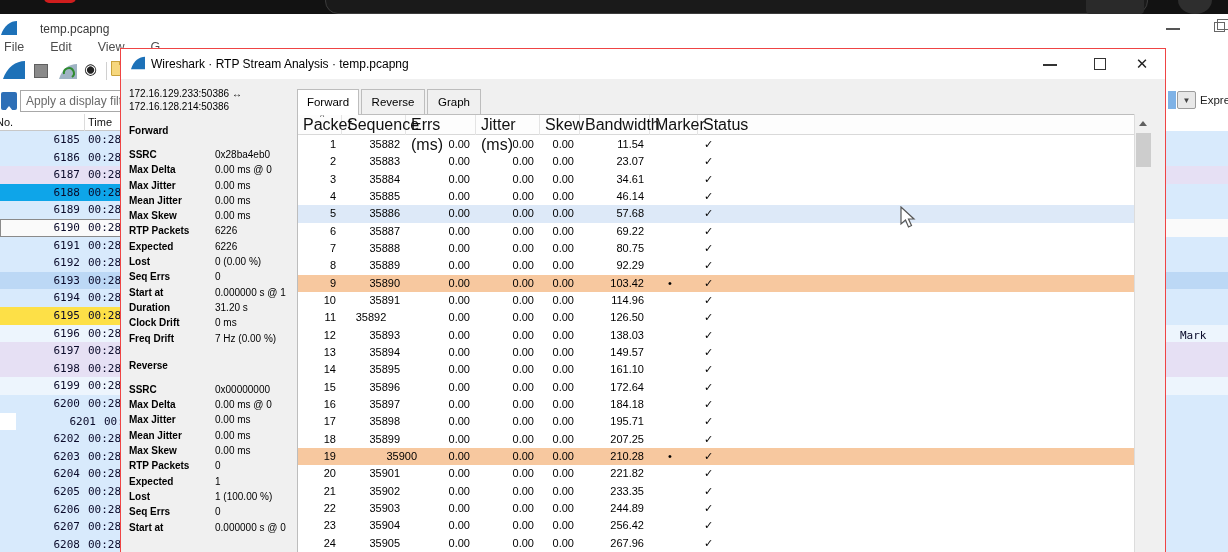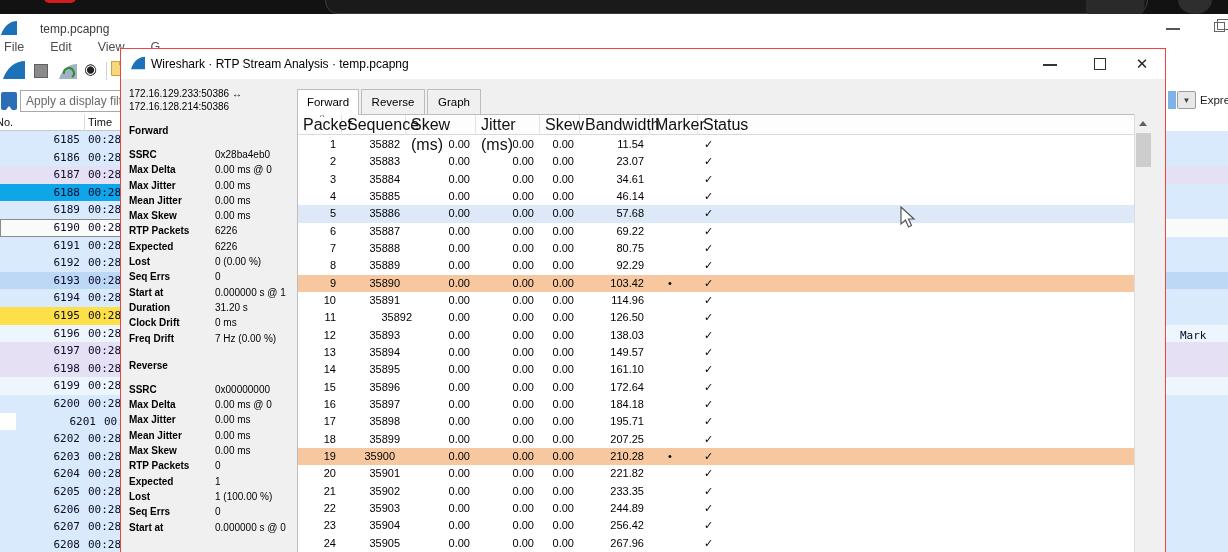--- a/index.html
+++ b/index.html
@@ -331,21 +331,21 @@
       <div class="tab active" style="left: 0px; width: 62px;">Forward</div>
       <div class="tab" style="left: 64px; width: 64px;">Reverse</div>
       <div class="tab" style="left: 130px; width: 54px;">Graph</div>
     </div>
 
   <div id="dlg-table">
     <div id="tbl-header">
       <div id="sort-caret">^</div>
     <div class="th" style="left: 0px; width: 44px;">Packet</div>
         <div class="th" style="left: 44px; width: 64px;">Sequence</div>
-        <div class="th" style="left: 108px; width: 70px;">Skew (ms)</div>
+        <div class="th" style="left: 108px; width: 70px;">Errs (ms)</div>
         <div class="th" style="left: 178px; width: 64px;">Jitter (ms)</div>
         <div class="th" style="left: 242px; width: 40px;">Skew</div>
         <div class="th" style="left: 282px; width: 70px;">Bandwidth</div>
         <div class="th" style="left: 352px; width: 48px;">Marker</div>
         <div class="th" style="left: 400px; width: 60px; border-right: none;">Status</div>
       </div>
     <div id="tbl-body">
         <div class="trow" style="top: 0px;">
           <div class="td num" style="left: 0px; width: 38px;">1</div>
           <div class="td num" style="left: 44px; width: 58px;">35882</div>
@@ -432,21 +432,21 @@
           <div class="td num" style="left: 0px; width: 38px;">10</div>
           <div class="td num" style="left: 44px; width: 58px;">35891</div>
           <div class="td num" style="left: 108px; width: 64px;">0.00</div>
           <div class="td num" style="left: 178px; width: 58px;">0.00</div>
           <div class="td num" style="left: 242px; width: 34px;">0.00</div>
           <div class="td num" style="left: 282px; width: 64px;">114.96</div>
           <div class="td" style="left: 406px; width: 30px;">✓</div>
         </div>
         <div class="trow" style="top: 173.3px;">
           <div class="td num" style="left: 0px; width: 38px;">11</div>
-          <div class="td num" style="left: 56px; width: 58px;">35892</div>
+          <div class="td num" style="left: 44px; width: 58px; text-align: center;">35892</div>
           <div class="td num" style="left: 108px; width: 64px;">0.00</div>
           <div class="td num" style="left: 178px; width: 58px;">0.00</div>
           <div class="td num" style="left: 242px; width: 34px;">0.00</div>
           <div class="td num" style="left: 282px; width: 64px;">126.50</div>
           <div class="td" style="left: 406px; width: 30px;">✓</div>
         </div>
         <div class="trow" style="top: 190.63px;">
           <div class="td num" style="left: 0px; width: 38px;">12</div>
           <div class="td num" style="left: 44px; width: 58px;">35893</div>
           <div class="td num" style="left: 108px; width: 64px;">0.00</div>
@@ -504,21 +504,21 @@
           <div class="td num" style="left: 0px; width: 38px;">18</div>
           <div class="td num" style="left: 44px; width: 58px;">35899</div>
           <div class="td num" style="left: 108px; width: 64px;">0.00</div>
           <div class="td num" style="left: 178px; width: 58px;">0.00</div>
           <div class="td num" style="left: 242px; width: 34px;">0.00</div>
           <div class="td num" style="left: 282px; width: 64px;">207.25</div>
           <div class="td" style="left: 406px; width: 30px;">✓</div>
         </div>
         <div class="trow mark" style="top: 311.94px;">
           <div class="td num" style="left: 0px; width: 38px;">19</div>
-          <div class="td num" style="left: 39px; width: 58px; text-align: right;">35900</div>
+          <div class="td num" style="left: 61px; width: 58px; text-align: right;">35900</div>
           <div class="td num" style="left: 108px; width: 64px;">0.00</div>
           <div class="td num" style="left: 178px; width: 58px;">0.00</div>
           <div class="td num" style="left: 242px; width: 34px;">0.00</div>
           <div class="td num" style="left: 282px; width: 64px;">210.28</div>
           <div class="td" style="left: 352px; width: 40px; text-align: center;">•</div>
           <div class="td" style="left: 406px; width: 30px;">✓</div>
         </div>
         <div class="trow" style="top: 329.27px;">
           <div class="td num" style="left: 0px; width: 38px;">20</div>
           <div class="td num" style="left: 44px; width: 58px;">35901</div>

